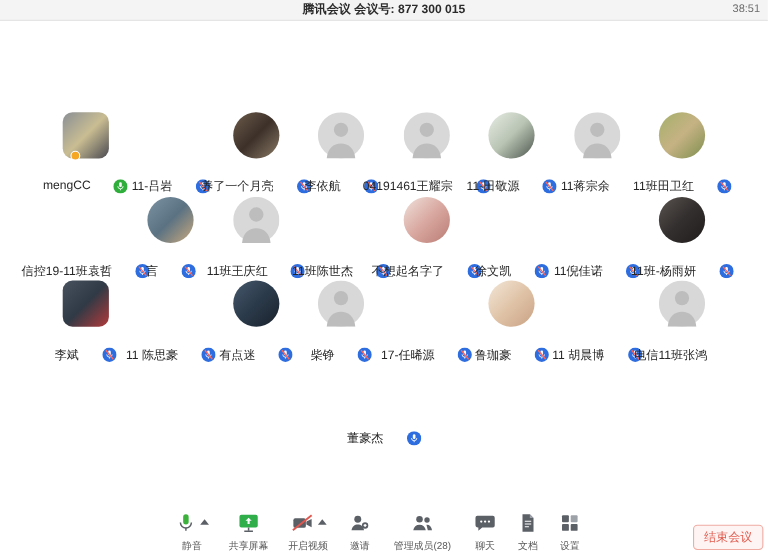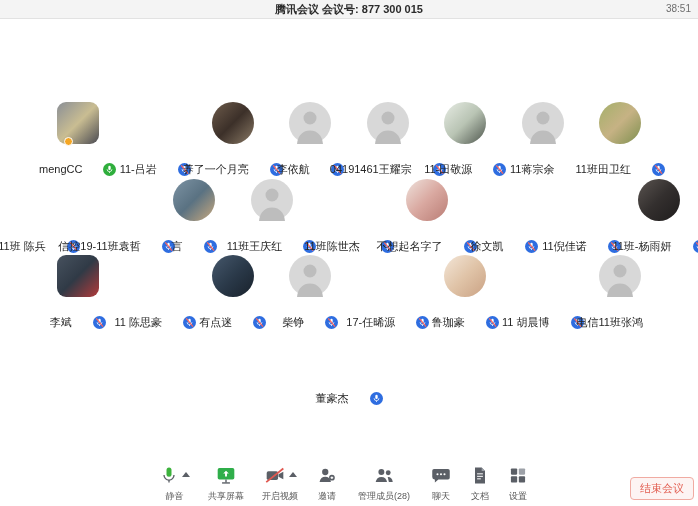--- a/index.html
+++ b/index.html
@@ -181,35 +181,20 @@
               <rect x="9.8" y="5" width="4.4" height="8" rx="2.2" fill="#ffffff"></rect>
               <path d="M7.5 11.5a4.5 4.5 0 0 0 9 0" fill="none" stroke="#ffffff" stroke-width="1.4"></path>
               <line x1="12" y1="16" x2="12" y2="18.5" stroke="#ffffff" stroke-width="1.4"></line>
               <line x1="6" y1="4.5" x2="18.5" y2="19.5" stroke="#ff6459" stroke-width="2.2"></line>
             </svg>
           </span>
     </div>
   </div>
 </div>
     <div class="prow" style="top: 160px;">
-  <div class="cell">
-    <div class="avatar"></div>
-    <div class="nameline">
-      <span class="pname">11班 陈兵</span>
-      <span class="mic">
-            <svg width="13" height="13" viewBox="0 0 24 24">
-              <circle cx="12" cy="12" r="12" fill="#2e6de0"></circle>
-              <rect x="9.8" y="5" width="4.4" height="8" rx="2.2" fill="#ffffff"></rect>
-              <path d="M7.5 11.5a4.5 4.5 0 0 0 9 0" fill="none" stroke="#ffffff" stroke-width="1.4"></path>
-              <line x1="12" y1="16" x2="12" y2="18.5" stroke="#ffffff" stroke-width="1.4"></line>
-              <line x1="6" y1="4.5" x2="18.5" y2="19.5" stroke="#ff6459" stroke-width="2.2"></line>
-            </svg>
-          </span>
-    </div>
-  </div>
 
   <div class="cell">
     <div class="avatar"></div>
     <div class="nameline">
       <span class="pname">信控19-11班袁哲</span>
       <span class="mic">
             <svg width="13" height="13" viewBox="0 0 24 24">
               <circle cx="12" cy="12" r="12" fill="#2e6de0"></circle>
               <rect x="9.8" y="5" width="4.4" height="8" rx="2.2" fill="#ffffff"></rect>
               <path d="M7.5 11.5a4.5 4.5 0 0 0 9 0" fill="none" stroke="#ffffff" stroke-width="1.4"></path>

